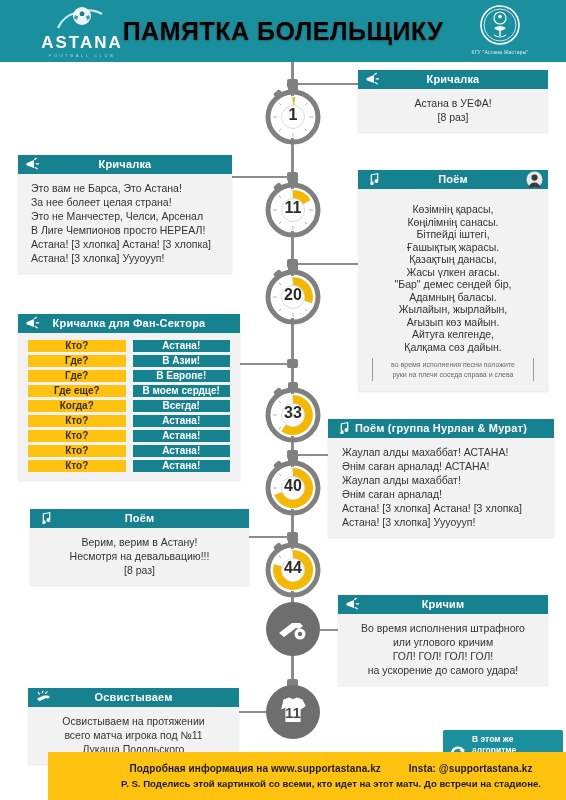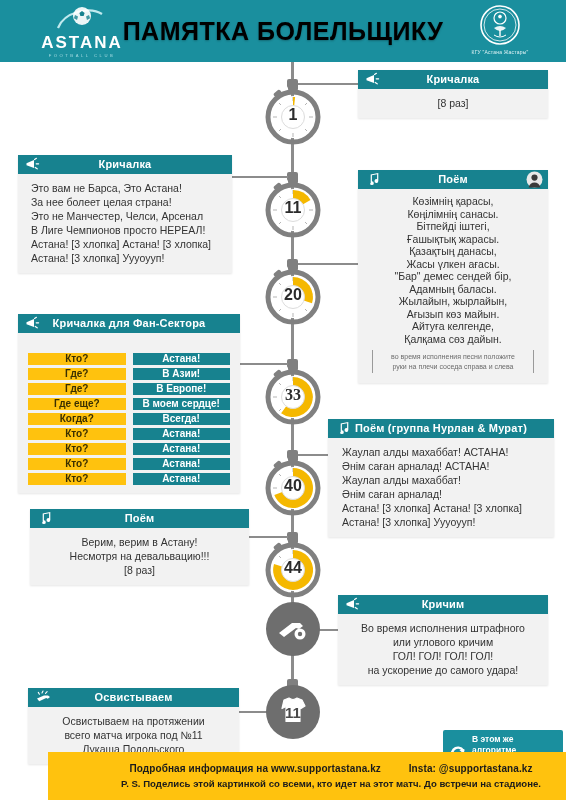--- a/index.html
+++ b/index.html
@@ -73,21 +73,21 @@
   .card-body{
     padding:7px 8px 8px 8px;text-align:center;
     font-size:10.5px;color:#333;line-height:14px;
   }
   .card-body .ln{white-space:nowrap;}
   .note{
     margin:5px 6px 2px 6px;border-left:1px solid #9a9a9a;border-right:1px solid #9a9a9a;
     font-size:7px;color:#6b6b6b;line-height:9.5px;padding:2px 4px;
   }
   
-  .fs-wrap{display:flex;gap:7px;padding:20px 10px 8px 10px;}
+  .fs-wrap{display:flex;gap:7px;padding:7px 10px 8px 10px;}
   .fs-col{flex:1;display:flex;flex-direction:column;gap:3px;}
   .fs-q{background:#ffc20e;color:#3a2f00;font-size:10px;font-weight:bold;
         text-align:center;line-height:12px;height:12px;}
   .fs-a{background:#17828f;color:#ffffff;font-size:10px;font-weight:bold;
         text-align:center;line-height:12px;height:12px;}
   
   .repeat{
     position:absolute;background:#1a8f9e;border-radius:2px;
     display:flex;align-items:center;padding:4px 8px 4px 6px;
   }
@@ -173,20 +173,21 @@
     <div class="card-head">
       <span class="ic">
         <svg width="16" height="15" viewBox="0 0 16 15">
             <path d="M1.5 6.3 L9 3 L9 11 L1.5 8.2 Z" fill="#fff"></path>
             <path d="M9.6 2.5 L11.4 1.3 M11.2 6.8 L13.6 6.8 M10.2 10.4 L12.2 11.8" stroke="#fff" stroke-width="1.2" stroke-linecap="round"></path>
           </svg>
       </span>
       <span class="ttl">Кричалка</span>
     </div>
     <div class="card-body">
+      <div class="ln">Астана в УЕФА!</div>
       <div class="ln">[8 раз]</div>
     </div>
   </div>
 
   <div class="nub" style="left:287px;top:110px;"></div>
   <div class="conn" style="left:232px;top:114px;width:56px;"></div>
   <div class="timer" style="top:115px;">
     <svg width="62" height="62" viewBox="0 0 62 62">
       <rect x="26" y="0" width="10" height="7" rx="2" fill="#808080"></rect>
       <rect x="12" y="7" width="8" height="6" rx="1.5" fill="#808080" transform="rotate(-40 16 10)"></rect>
@@ -259,21 +260,21 @@
       </span>
       <span class="ttl">Поём</span>
       <span class="ic-right">
         <svg width="17" height="17" viewBox="0 0 17 17">
             <circle cx="8.5" cy="8.5" r="8" fill="#e8e8e8"></circle>
             <circle cx="8.5" cy="6.6" r="3.1" fill="#3a3a3a"></circle>
             <path d="M2.6 16.5c.8-3.4 3.1-5 5.9-5s5.1 1.6 5.9 5z" fill="#3a3a3a"></path>
           </svg>
       </span>
     </div>
-    <div class="card-body" style="line-height:12.5px;padding-top:6px;">
+    <div class="card-body" style="line-height:12.5px;padding-top:14px;">
       <div class="ln">Көзімнің қарасы,</div>
       <div class="ln">Көңілімнің санасы.</div>
       <div class="ln">Бітпейді іштегі,</div>
       <div class="ln">Ғашықтық жарасы.</div>
       <div class="ln">Қазақтың данасы,</div>
       <div class="ln">Жасы үлкен ағасы.</div>
       <div class="ln">"Бар" демес сендей бір,</div>
       <div class="ln">Адамның баласы.</div>
       <div class="ln">Жылайын, жырлайын,</div>
       <div class="ln">Ағызып көз майын.</div>
@@ -281,21 +282,21 @@
       <div class="ln">Қалқама сөз дайын.</div>
       <div class="note">
         <div>во время исполнения песни положите</div>
         <div>руки на плечи соседа справа и слева</div>
       </div>
     </div>
   </div>
 
   <div class="nub" style="left:287px;top:297px;"></div>
   <div class="conn" style="left:240px;top:301px;width:48px;"></div>
-  <div class="timer" style="top:302px;font-family:Liberation Serif, serif;">
+  <div class="timer" style="top:320px;">
     <svg width="62" height="62" viewBox="0 0 62 62">
       <rect x="26" y="0" width="10" height="7" rx="2" fill="#808080"></rect>
       <rect x="12" y="7" width="8" height="6" rx="1.5" fill="#808080" transform="rotate(-40 16 10)"></rect>
       <circle cx="31" cy="33" r="25" fill="none" stroke="#808080" stroke-width="5"></circle>
       <circle cx="31" cy="33" r="21" fill="#ffffff"></circle>
       <g stroke="#b5b5b5" stroke-width="1">
         <line x1="31" y1="13" x2="31" y2="17"></line>
           <line x1="31" y1="49" x2="31" y2="53"></line>
         <line x1="11" y1="33" x2="15" y2="33"></line>
           <line x1="47" y1="33" x2="51" y2="33"></line>

